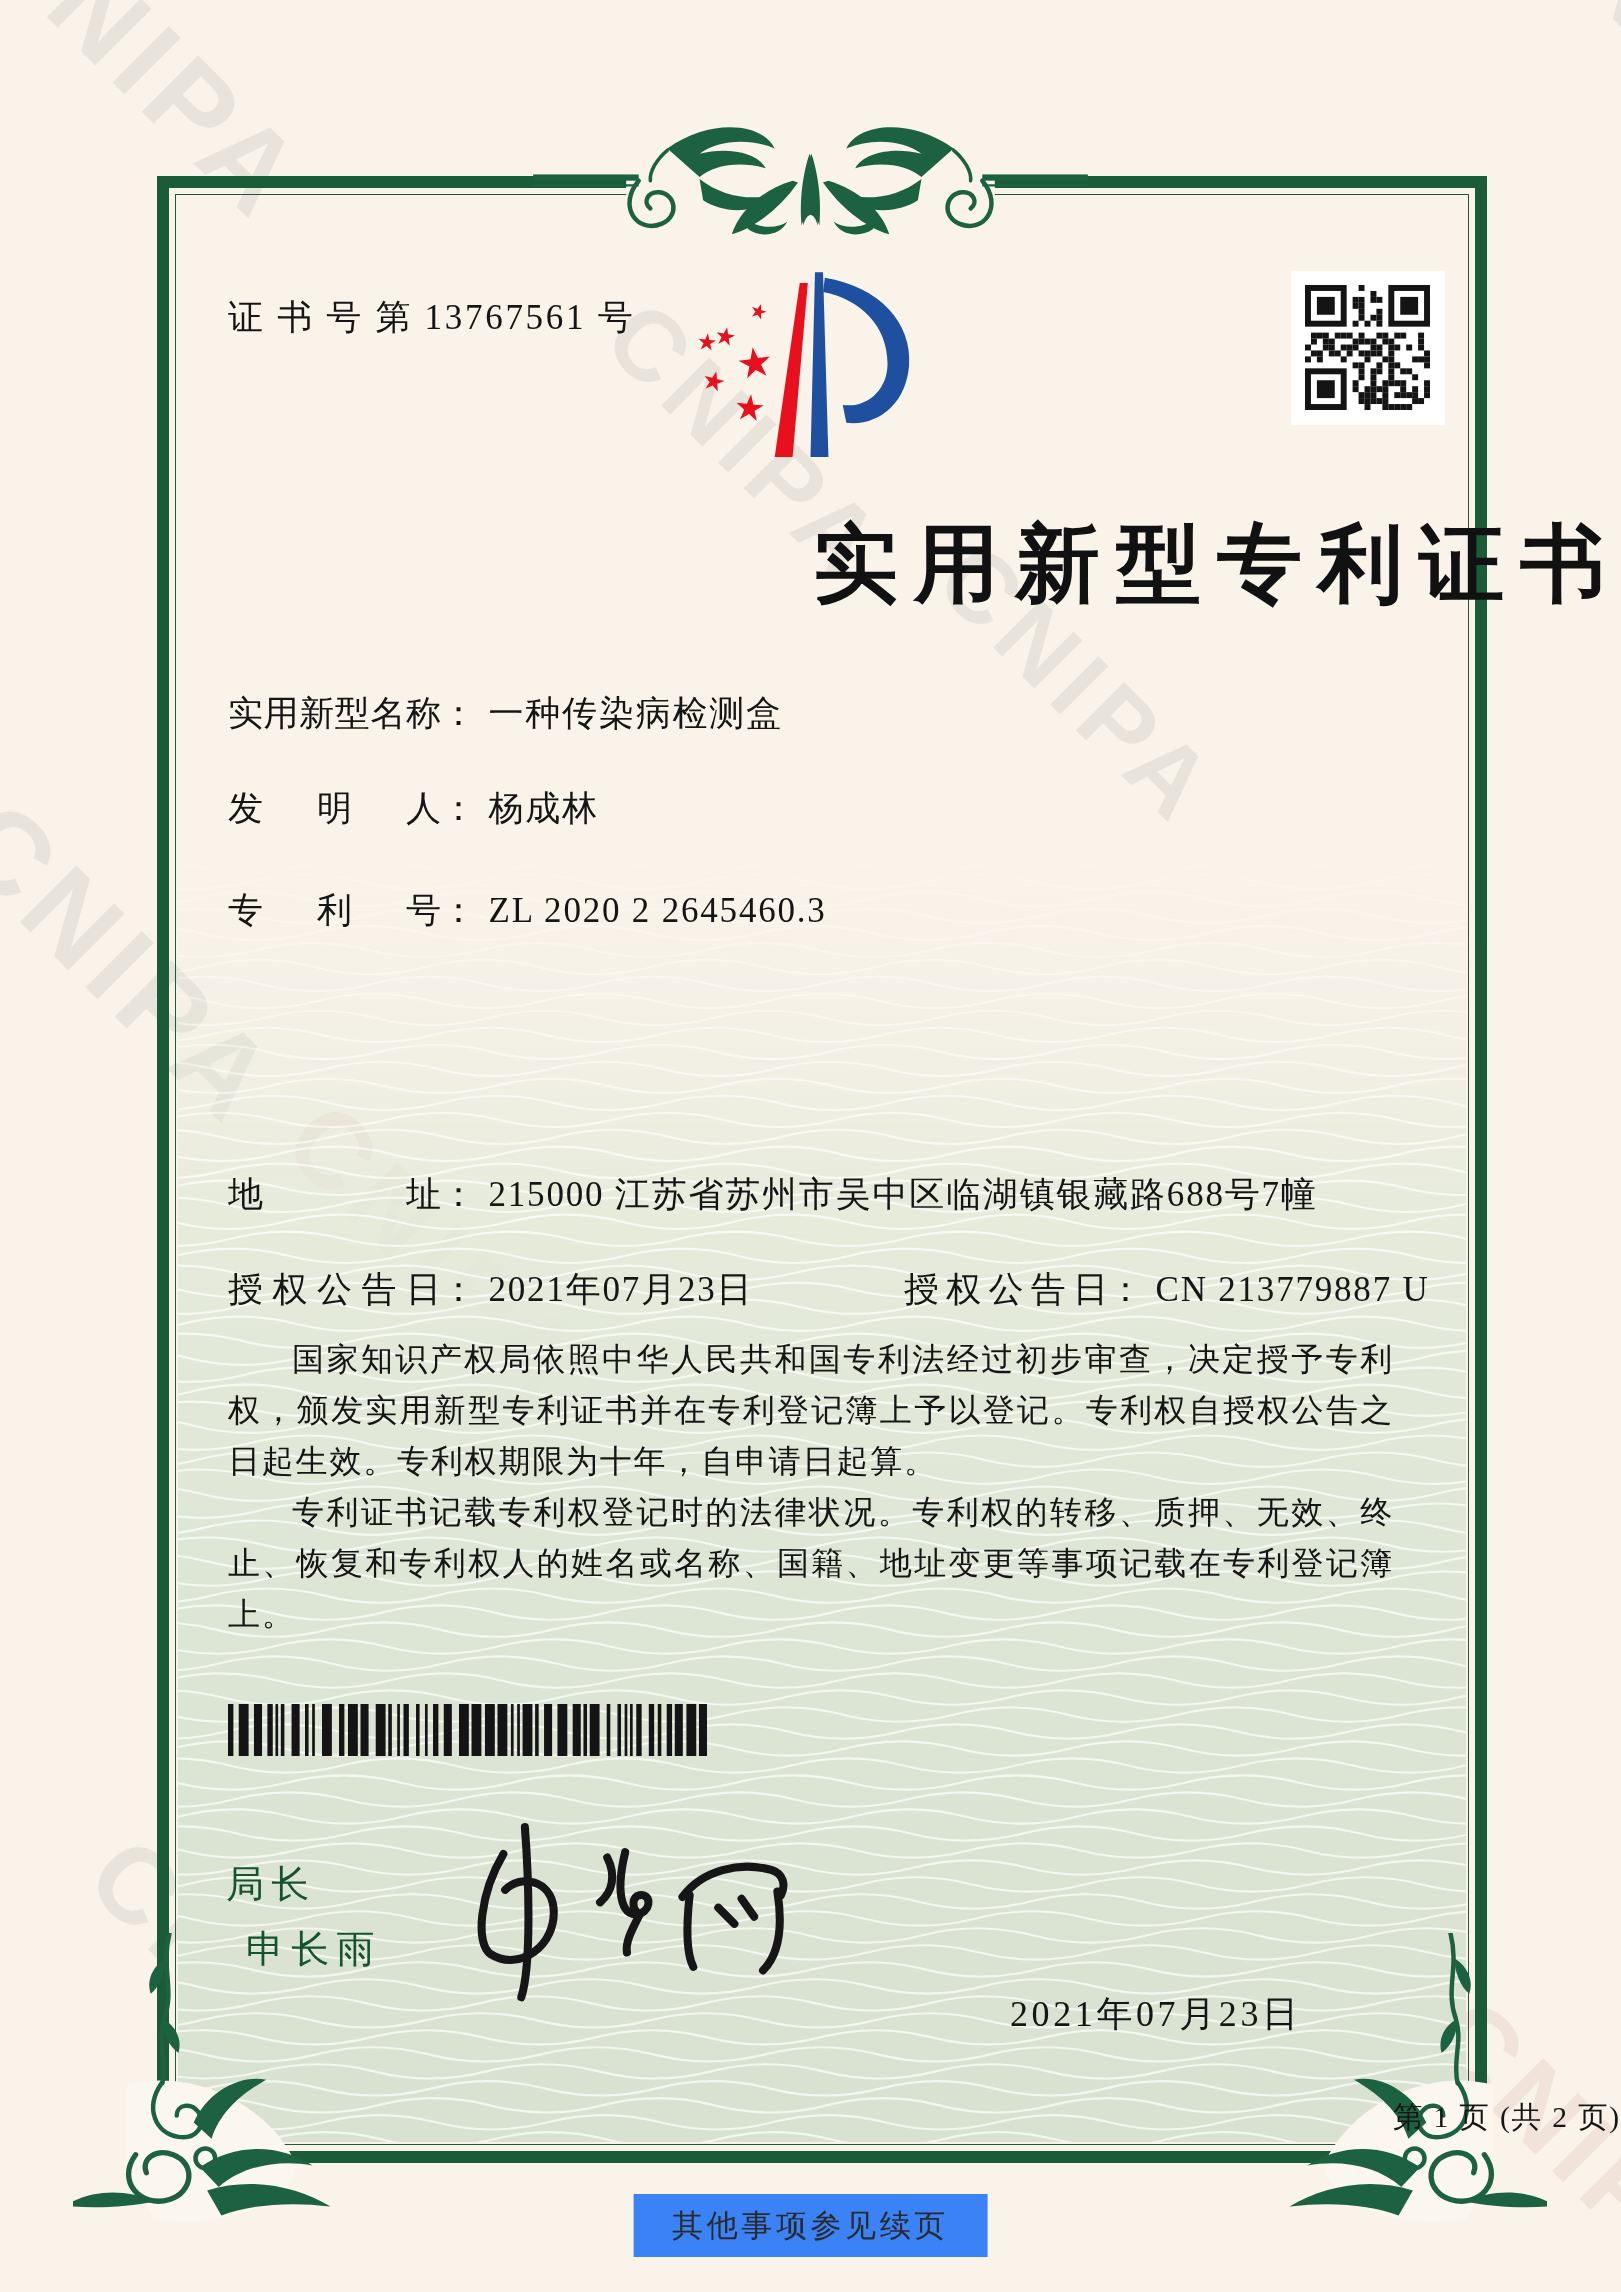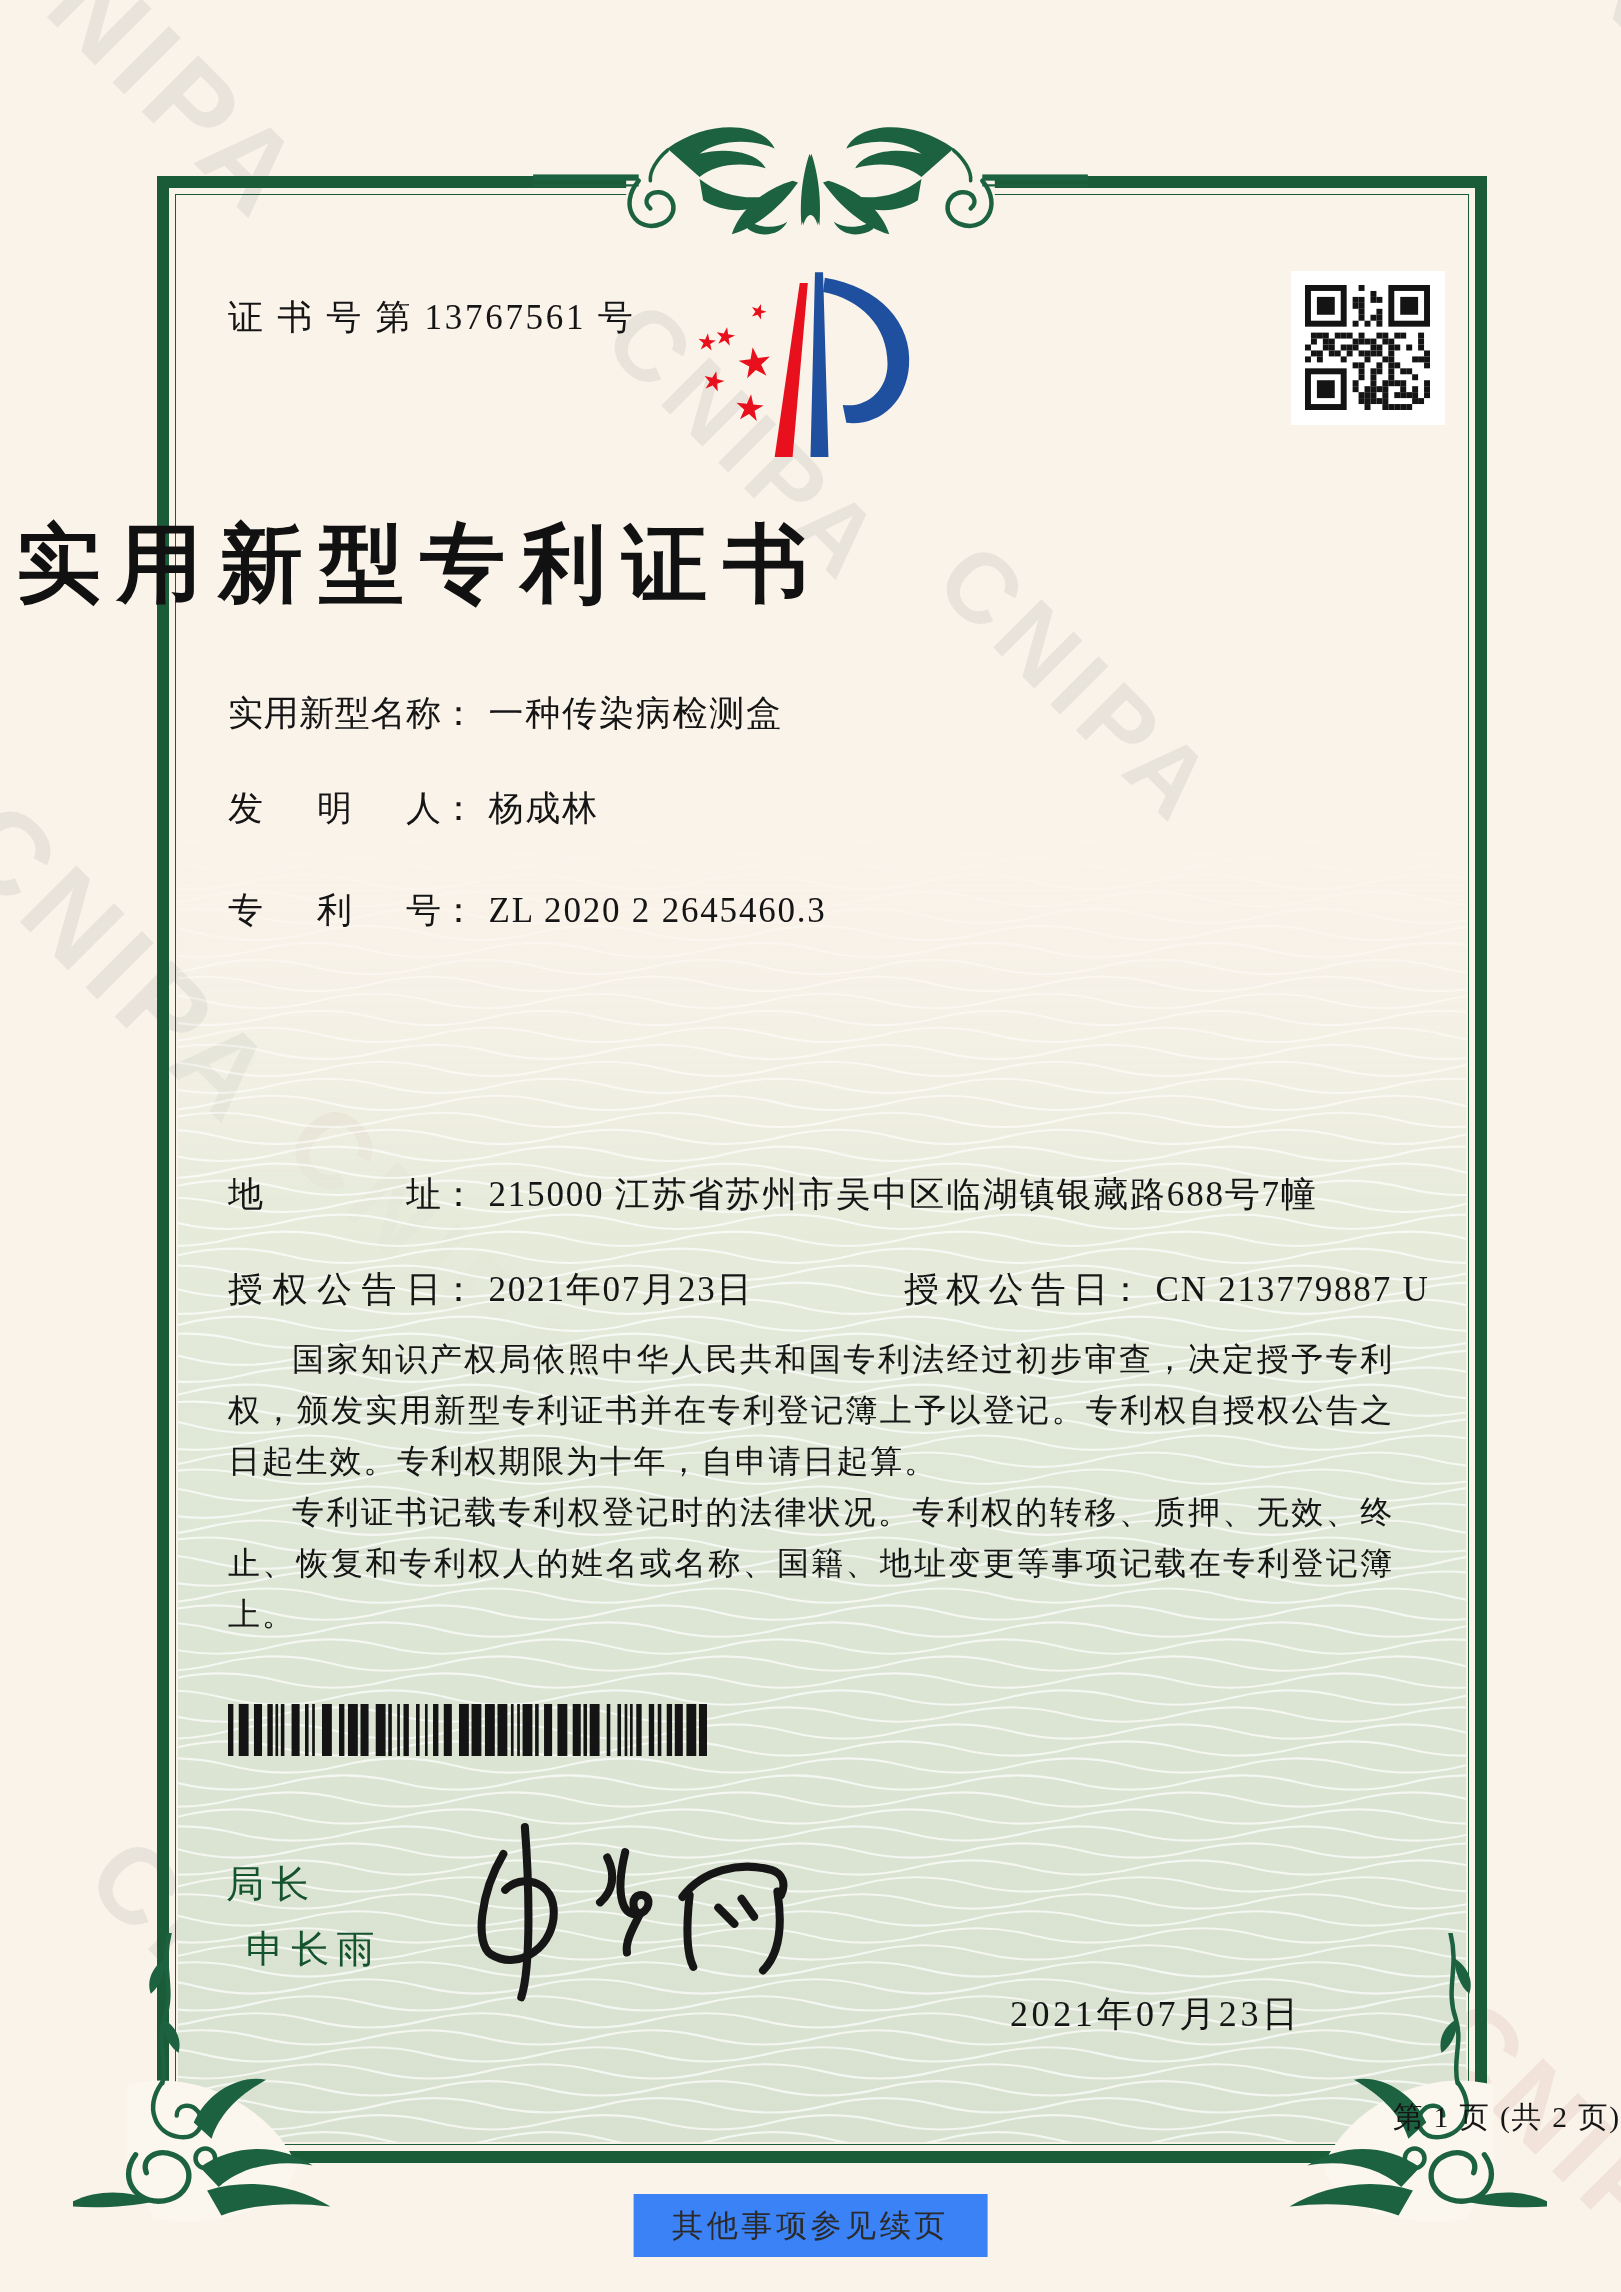--- a/index.html
+++ b/index.html
@@ -52,21 +52,21 @@
   .corner-left   { left:73px;   top:1933px; }
   .corner-right  { left:1243px; top:1933px; transform:scaleX(-1); }
 
   
   .content { position:absolute; inset:0; z-index:5; }
   .cert-no { left:228px; top:294px; font-size:35px; letter-spacing:2.7px; }
 
   .logo { left:676px; top:258px; width:269px; height:215px; }
 
   .title {
-    left:0; right:0; top:507px; text-align:left;
+    left:0; right:0; top:507px; text-align:right;
     font-size:85px; font-weight:bold; letter-spacing:16px; padding-left:16px;
     color:#111;
   }
 
   .field-row { left:228px; font-size:35px; white-space:nowrap; }
   .flabel { display:inline-block; width:213px; text-align:justify; text-align-last:justify; vertical-align:top; }
   .fcolon { display:inline-block; margin-right:12.5px; }
   .fvalue { letter-spacing:1.8px; }
   .grant-no-group { position:absolute; left:676px; top:0; white-space:nowrap; }
   .grant-no-group .flabel { width:204px; }

